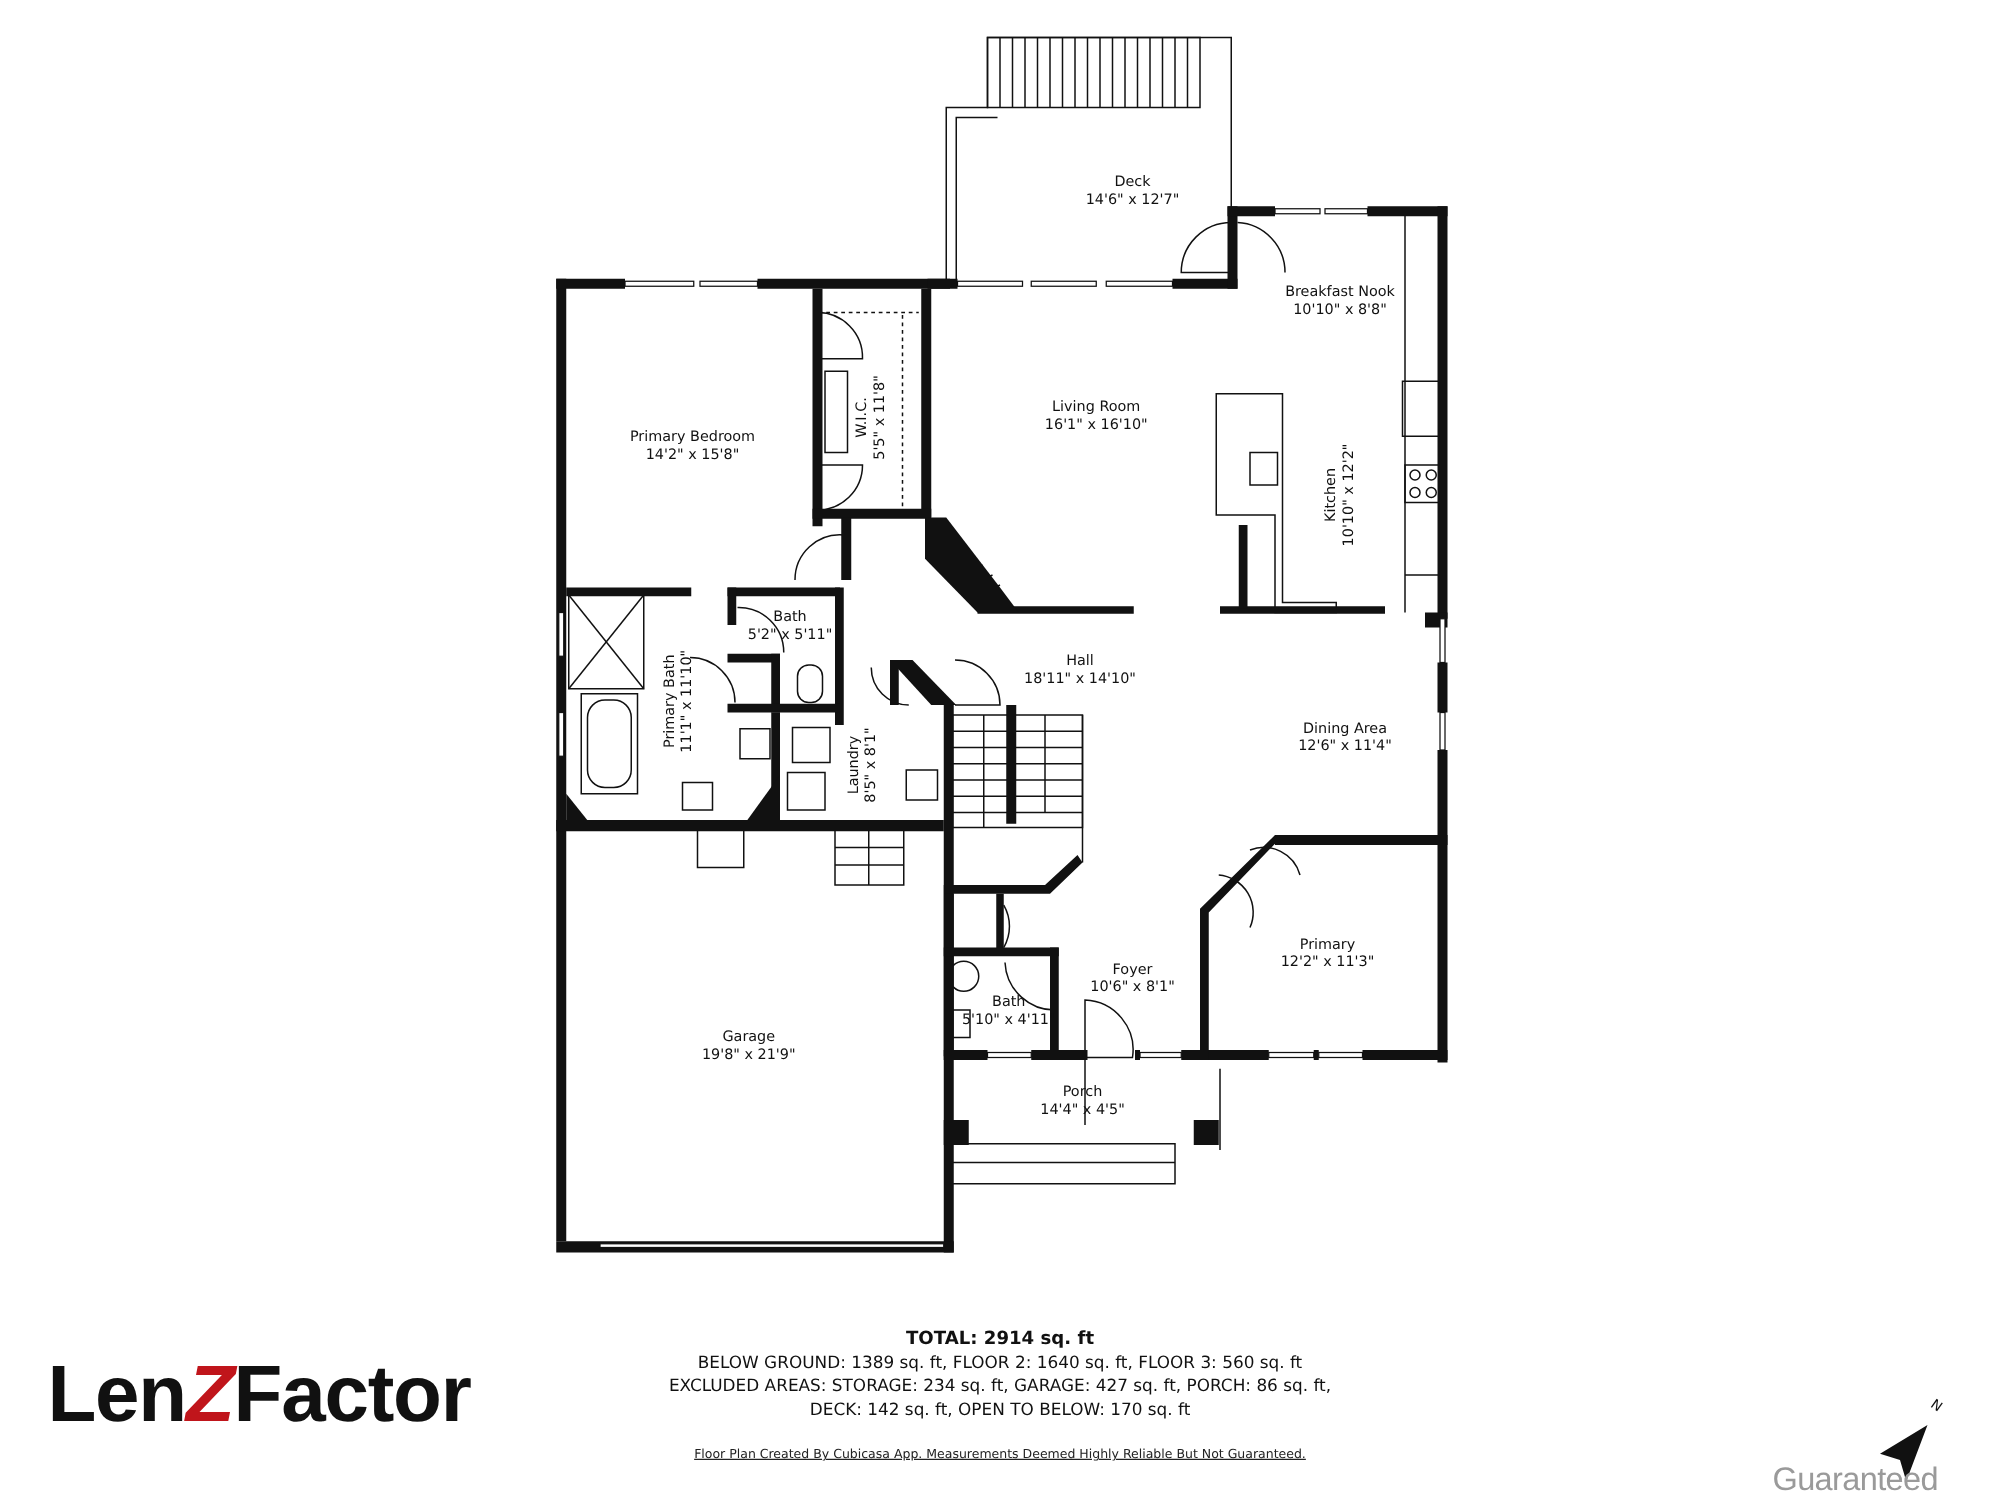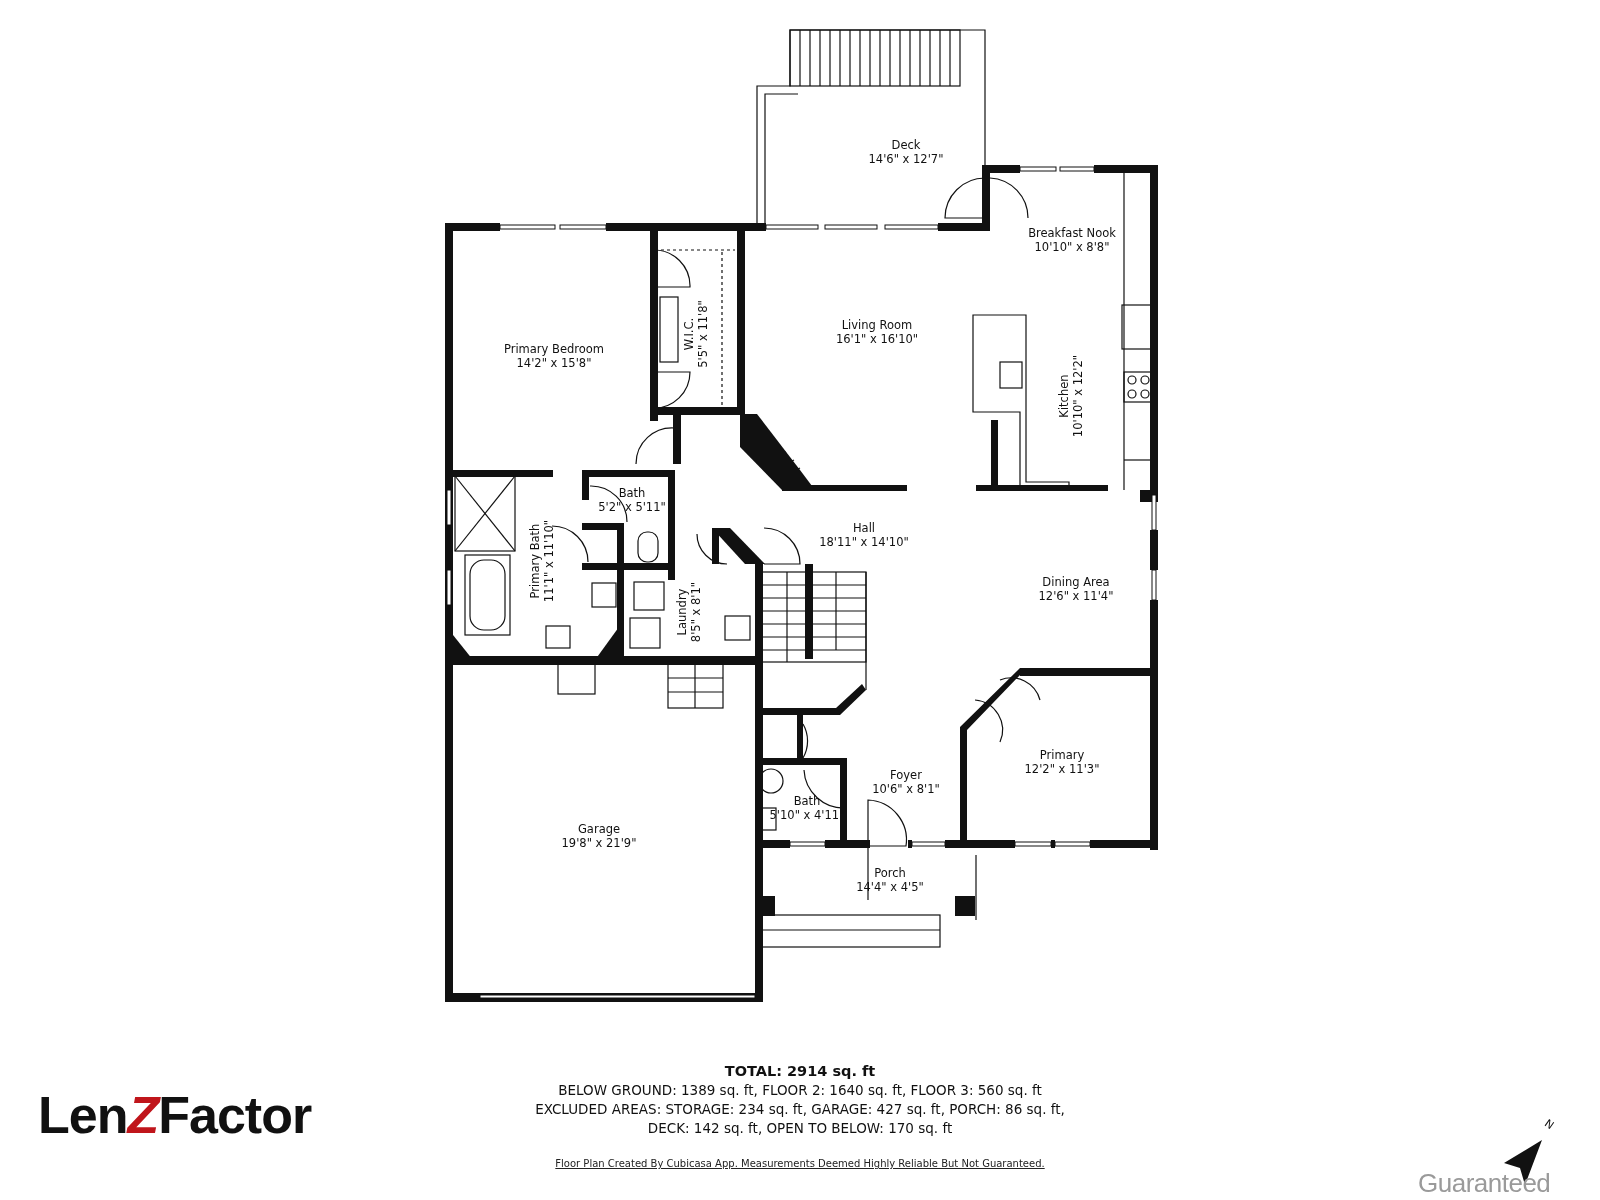--- a/index.html
+++ b/index.html
@@ -4,21 +4,21 @@
 <style>
   html, body { margin:0; padding:0; background:#ffffff; }
   body { width:1600px; height:1200px; position:relative; overflow:hidden; font-family:"DejaVu Sans", sans-serif; color:#111; }
   #plan { position:absolute; left:0; top:0; width:1600px; height:1200px; }
   .room-label { position:absolute; text-align:center; font-size:11.5px; line-height:14px; color:#111; transform:translate(-50%,-50%); white-space:nowrap; }
   .room-label.vertical { transform:translate(-50%,-50%) rotate(-90deg); }
   .room-label span { display:block; }
   .totals { position:absolute; left:480px; top:1062px; width:640px; text-align:center; font-size:13.5px; line-height:19px; color:#111; }
   .totals .total { font-weight:bold; font-size:14.5px; }
   .footnote { position:absolute; left:480px; top:1158px; width:640px; text-align:center; font-size:10px; color:#222;text-decoration:underline; }
-  .logo { position:absolute; left:38px; top:1085px; font-family:"Liberation Sans", sans-serif; font-size:52px; font-weight:bold; letter-spacing:-1px; color:#111; line-height:60px; }
+  .logo { position:absolute; left:38px; top:1085px; font-family:"Liberation Sans", sans-serif; font-size:64px; font-weight:bold; letter-spacing:-1px; color:#111; line-height:60px; }
   .logo .z { color:#c0151b; font-style:italic; }
   .recolorado { position:absolute; left:1418px; top:1168px; font-family:"Liberation Sans", sans-serif; font-size:26px; color:#9a9a9a; letter-spacing:-0.5px; }
 </style>
 </head>
 <body>
 
 <svg id="plan" viewBox="0 0 1600 1200" xmlns="http://www.w3.org/2000/svg">
   <g fill="none" stroke="#111" stroke-width="1.2">
 
     <polyline points="757,228 757,86 790,86 790,30 985,30 985,170"></polyline>
@@ -273,21 +273,21 @@
   <span>10'6" x 8'1"</span>
 </div>
 <div class="room-label" style="left:807px;top:808px;">
   <span>Bath</span>
   <span>5'10" x 4'11"</span>
 </div>
 <div class="room-label" style="left:599px;top:836px;text-align:center;">
   <span>Garage</span>
   <span>19'8" x 21'9"</span>
 </div>
-<div class="room-label" style="left:866px;top:880px;margin-left:24px;">
+<div class="room-label" style="left:866px;top:880px;">
   <span>Porch</span>
   <span>14'4" x 4'5"</span>
 </div>
 
 <div class="totals">
   <div class="total">TOTAL: 2914 sq. ft</div>
   <div>BELOW GROUND: 1389 sq. ft, FLOOR 2: 1640 sq. ft, FLOOR 3: 560 sq. ft</div>
   <div>EXCLUDED AREAS: STORAGE: 234 sq. ft, GARAGE: 427 sq. ft, PORCH: 86 sq. ft,</div>
   <div>DECK: 142 sq. ft, OPEN TO BELOW: 170 sq. ft</div>
 </div>

